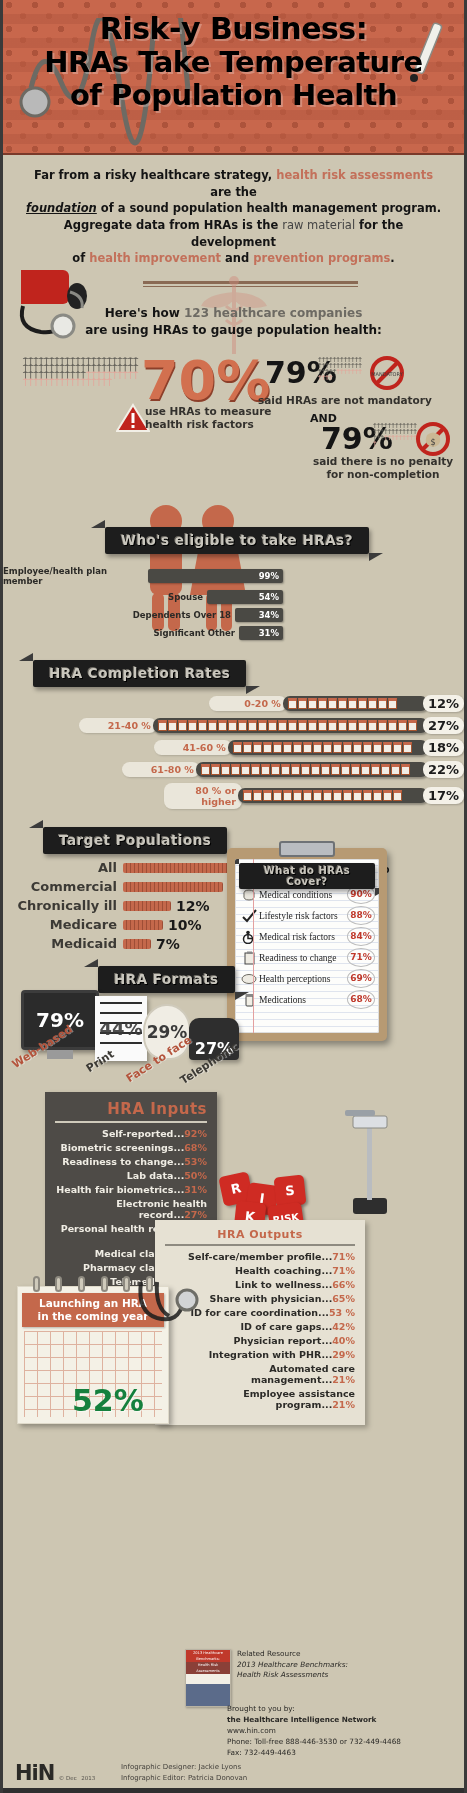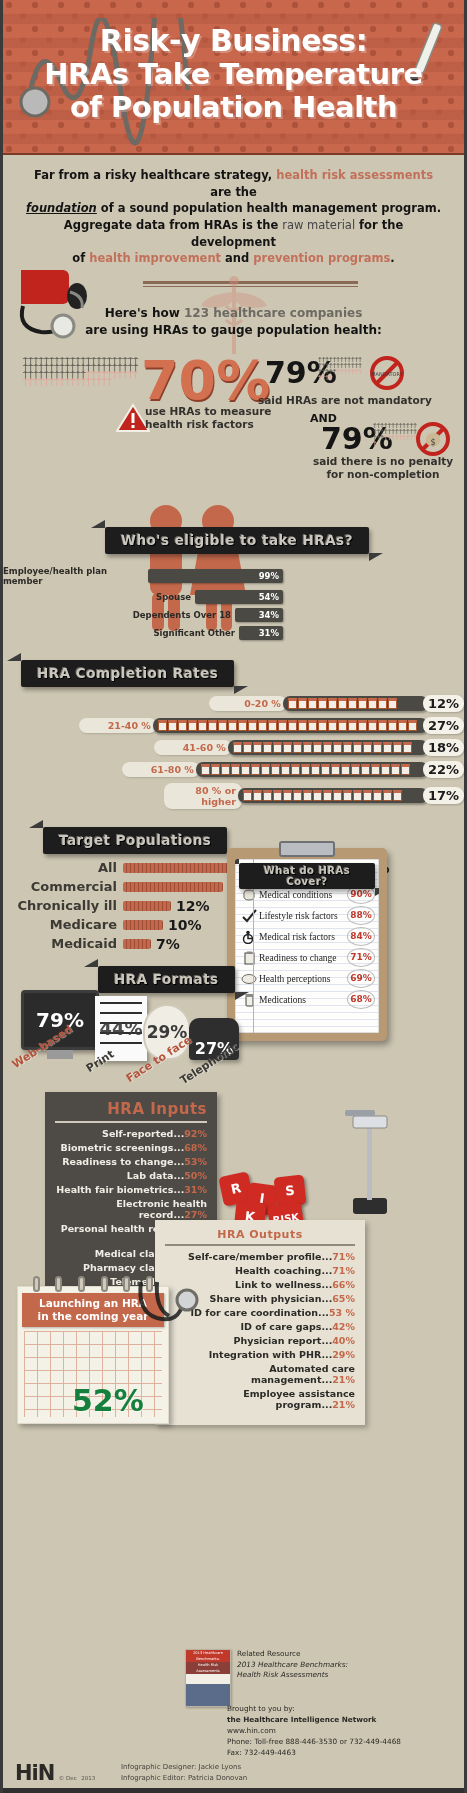--- a/index.html
+++ b/index.html
@@ -21,22 +21,22 @@
            radial-gradient(circle at 20px 16px, #b4543c 3px, transparent 3.5px);
          background-size:26px 24px, 26px 24px; }
   .ppl2 { position:absolute; inset:0; opacity:.35;
           background-image:
             linear-gradient(transparent 60%, rgba(140,60,42,.5) 60%);
           background-size:13px 24px; }
   .stetho { position:absolute; left:10px; top:18px; width:200px; height:130px;
             border:0; }
   .stetho svg { width:100%; height:100%; }
   .thermo { position:absolute; right:10px; top:18px; width:60px; height:70px; }
-  .title { position:relative; z-index:5; text-align:center; padding-top:24px;
-           color:#ffffff; font-weight:bold; line-height:1.0;
+  .title { position:relative; z-index:5; text-align:center; padding-top:12px;
+           color:#000000; font-weight:bold; line-height:1.0;
            font-family:"DejaVu Sans", sans-serif;
            text-shadow:2px 2px 0 rgba(255,255,255,.25); }
   .title div { font-size:30px; letter-spacing:-.5px; padding:2px 0; }
   .title .l2 { font-size:29px; }
   .title .l3 { font-size:29px; }
 
   
   .intro { text-align:center; padding:12px 22px 4px; font-size:11.5px;
            font-weight:bold; color:#141414; line-height:1.45;
            font-family:"DejaVu Sans", sans-serif; }
@@ -110,21 +110,21 @@
   .elab { font-size:8.5px; font-weight:bold; color:#2b2a27; margin-right:4px;
           font-family:"DejaVu Sans", sans-serif; }
   .ebar { background:#4a4944; height:14px; border-radius:2px; position:relative;
           box-shadow:1px 1px 2px rgba(0,0,0,.3); display:flex; align-items:center;
           justify-content:flex-end; padding-right:4px; }
   .ebar span { color:#fff; font-size:8.5px; font-weight:bold;
                font-family:"DejaVu Sans", sans-serif; }
 
   
   .section { position:relative; }
-  .cbanner { margin:14px 0 8px 18px; }
+  .cbanner { margin:14px 0 8px 30px; }
   .crow { display:flex; align-items:center; margin:0 0 5px 0; }
   .clabel { background:#eae6da; border-radius:8px; padding:2px 6px; font-size:9.5px;
             font-weight:bold; color:#c4684b; width:78px; text-align:right;
             margin-left:auto; font-family:"DejaVu Sans", sans-serif;
             box-shadow:1px 1px 2px rgba(0,0,0,.15); }
   .ctrack { background:#4a4944; height:15px; border-radius:7px; margin-left:-4px;
             box-shadow:1px 2px 2px rgba(0,0,0,.3); display:flex; align-items:center;
             padding-left:5px; overflow:hidden; }
   .ctick { width:9px; height:11px; margin-right:1px; flex:0 0 auto;
            background:#f2eee6; border:1px solid #a8552f;
@@ -408,21 +408,21 @@
     </div>
     <div class="elig-rows">
       <div class="erow">
         <span class="elab">Employee/health plan member</span>
         <span class="ebar" style="width:140px">
             <span>99%</span>
           </span>
       </div>
       <div class="erow">
         <span class="elab">Spouse</span>
-        <span class="ebar" style="width:88px">
+        <span class="ebar" style="width:76px">
             <span>54%</span>
           </span>
       </div>
       <div class="erow">
         <span class="elab">Dependents Over 18</span>
         <span class="ebar" style="width:48px">
             <span>34%</span>
           </span>
       </div>
       <div class="erow">

